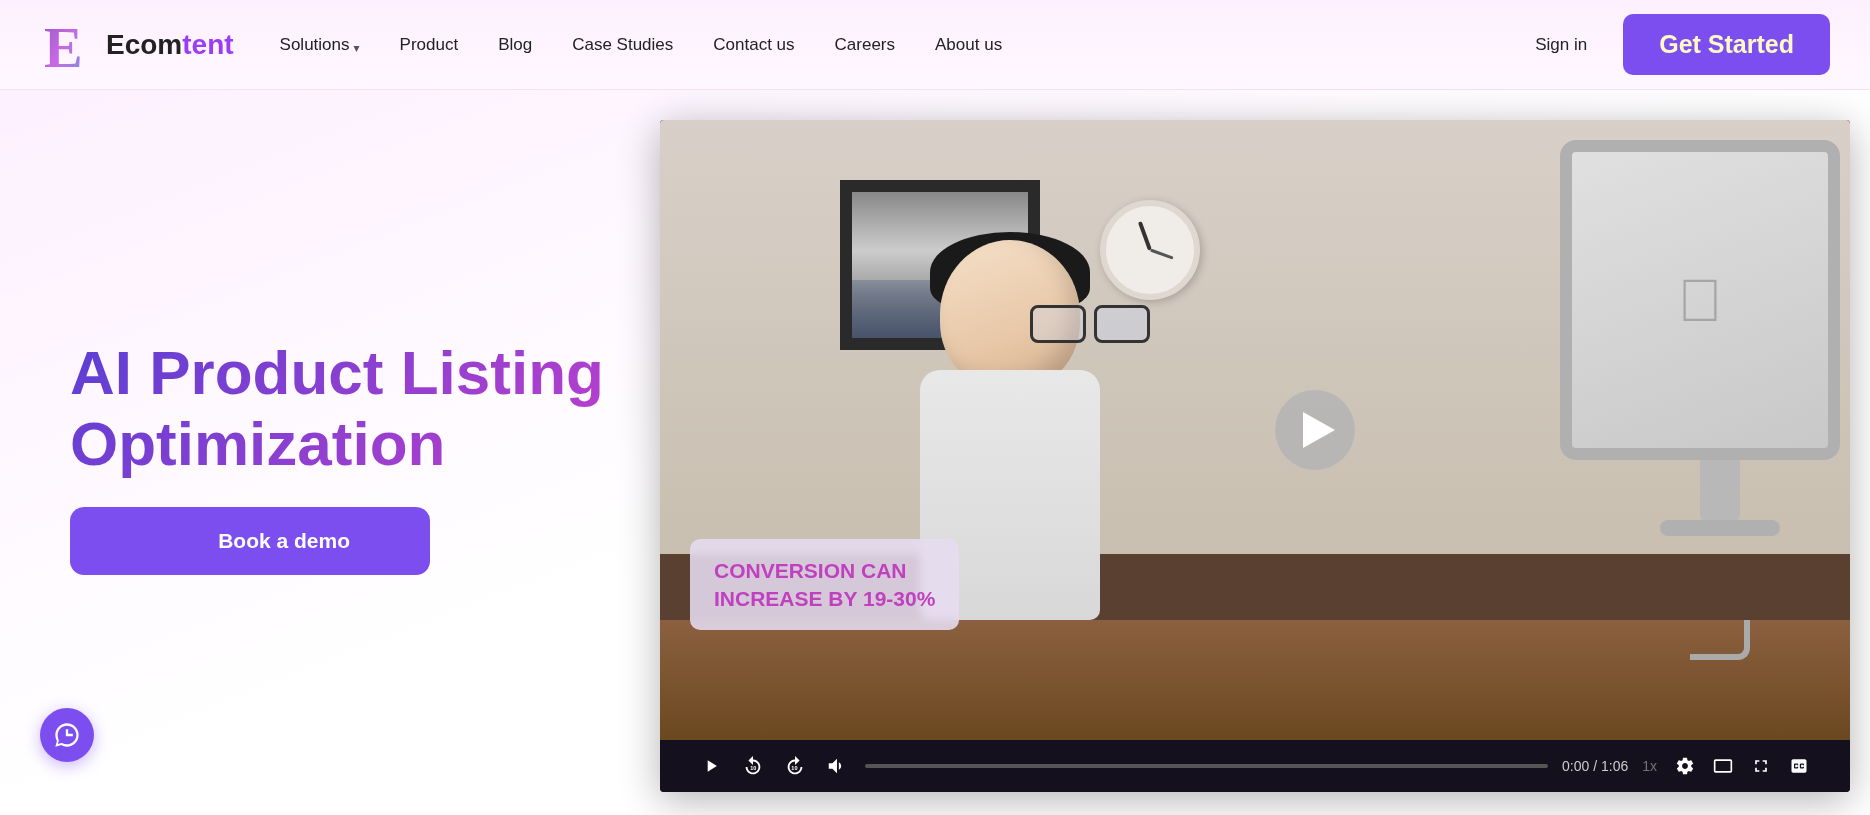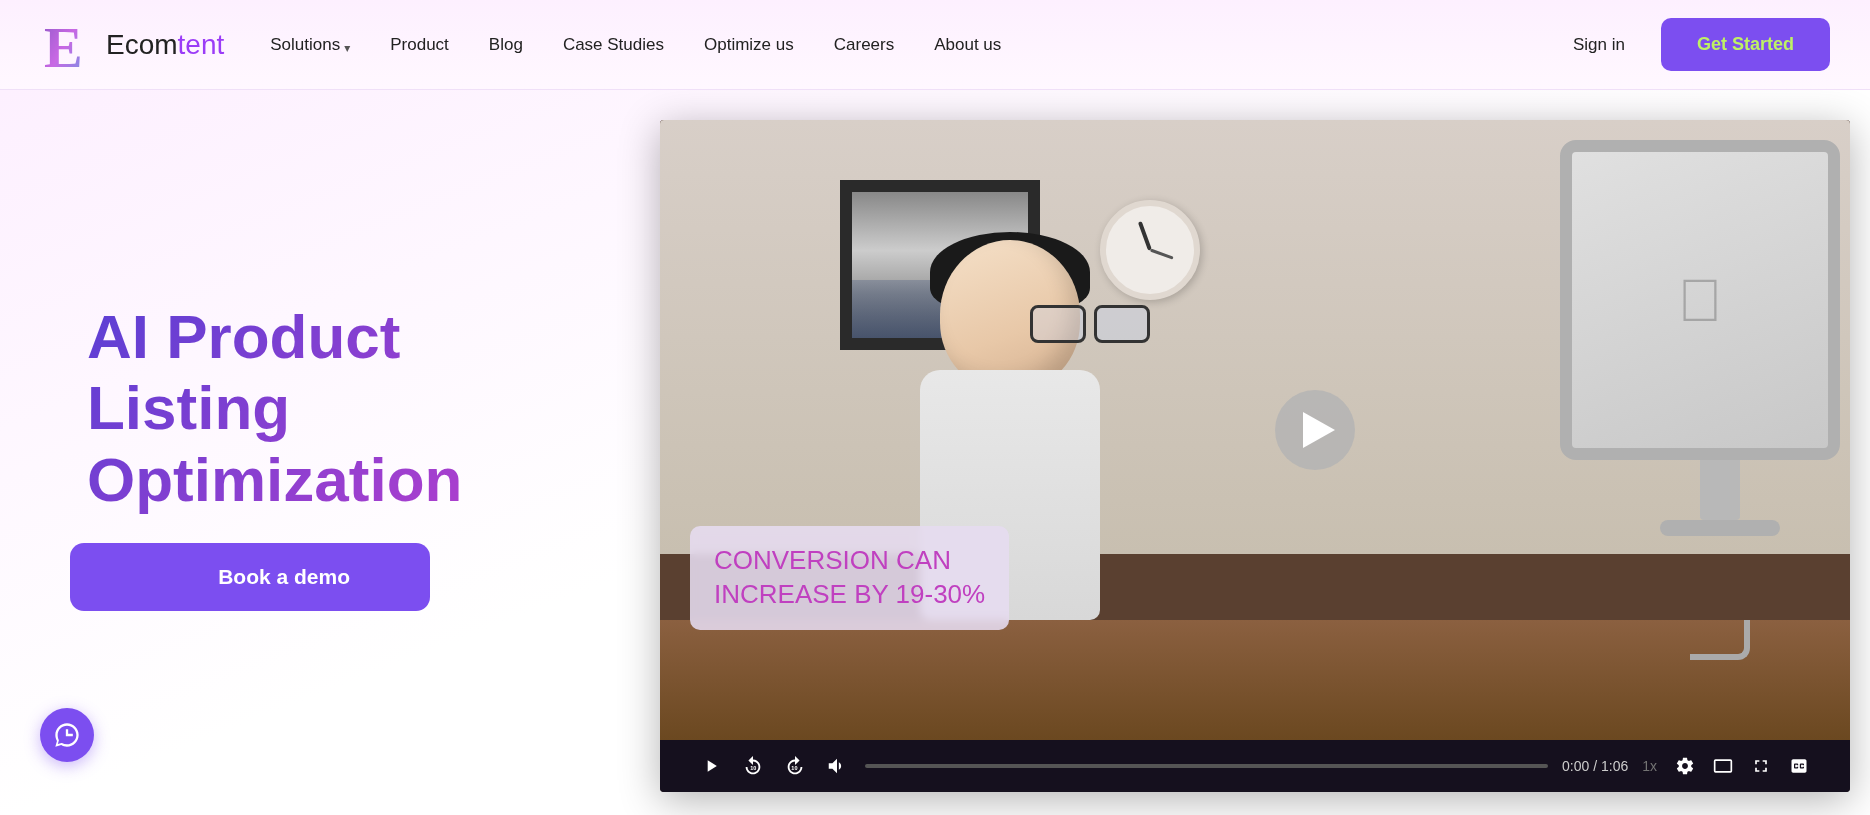--- a/index.html
+++ b/index.html
@@ -22,21 +22,21 @@
       gap: 6px;
       text-decoration: none;
       margin-right: 30px;
     }
     .logo-icon {
       width: 60px;
       height: 60px;
     }
     .logo-text {
       font-size: 28px;
-      font-weight: 400;
+      font-weight: 700;
     }
     .logo-ecom { color: #222; }
     .logo-tent { color: #9b3cf7; }
 
     nav {
       display: flex;
       align-items: center;
       gap: 8px;
       flex: 1;
     }
@@ -63,25 +63,25 @@
     .sign-in-btn {
       font-size: 17px;
       color: #222;
       background: none;
       border: none;
       cursor: pointer;
       padding: 8px 16px;
     }
     .get-started-btn {
       background: #7c4ef0;
-      color: #bef264;
+      color: #fef9c3;
       border: none;
       border-radius: 10px;
       padding: 16px 36px;
-      font-size: 18px;
+      font-size: 25px;
       font-weight: 600;
       cursor: pointer;
       white-space: nowrap;
     }
 
     
     .main {
       display: flex;
       align-items: stretch;
       background: linear-gradient(to bottom right, #fdf0ff 0%, #fff 50%);
@@ -102,21 +102,20 @@
 
     .hero-title {
       font-size: 62px;
       font-weight: 800;
       line-height: 1.15;
       margin-bottom: 28px;
       background: linear-gradient(135deg, #5b3fd4 0%, #c23fcc 100%);
       -webkit-background-clip: text;
       -webkit-text-fill-color: transparent;
       background-clip: text;
-      margin-left: 17px;
     }
 
     .hero-desc {
       font-size: 19px;
       color: #333;
       line-height: 1.65;
       margin-bottom: 44px;
       max-width: 580px;
     }
 
@@ -364,22 +363,22 @@
     .video-overlay-card {
       position: absolute;
       bottom: 110px;
       left: 30px;
       background: rgba(230, 220, 240, 0.88);
       border-radius: 10px;
       padding: 18px 24px;
       backdrop-filter: blur(4px);
     }
     .overlay-text {
-      font-size: 26px;
-      font-weight: 400;
+      font-size: 21px;
+      font-weight: 700;
       color: #c040c0;
       line-height: 1.3;
     }
 
     
     .play-button {
       position: absolute;
       top: 50%;
       left: 55%;
       transform: translate(-50%, -50%);
@@ -500,21 +499,21 @@
     <a class="nav-item" href="#">
       <span>Product</span>
     </a>
     <a class="nav-item" href="#">
       <span>Blog</span>
     </a>
     <a class="nav-item" href="#">
       <span>Case Studies</span>
     </a>
     <a class="nav-item" href="#">
-      <span>Optimize us</span>
+      <span>Contact us</span>
     </a>
     <a class="nav-item" href="#">
       <span>Careers</span>
     </a>
     <a class="nav-item" href="#">
       <span>About us</span>
     </a>
   </nav>
 
   <div class="header-right">

